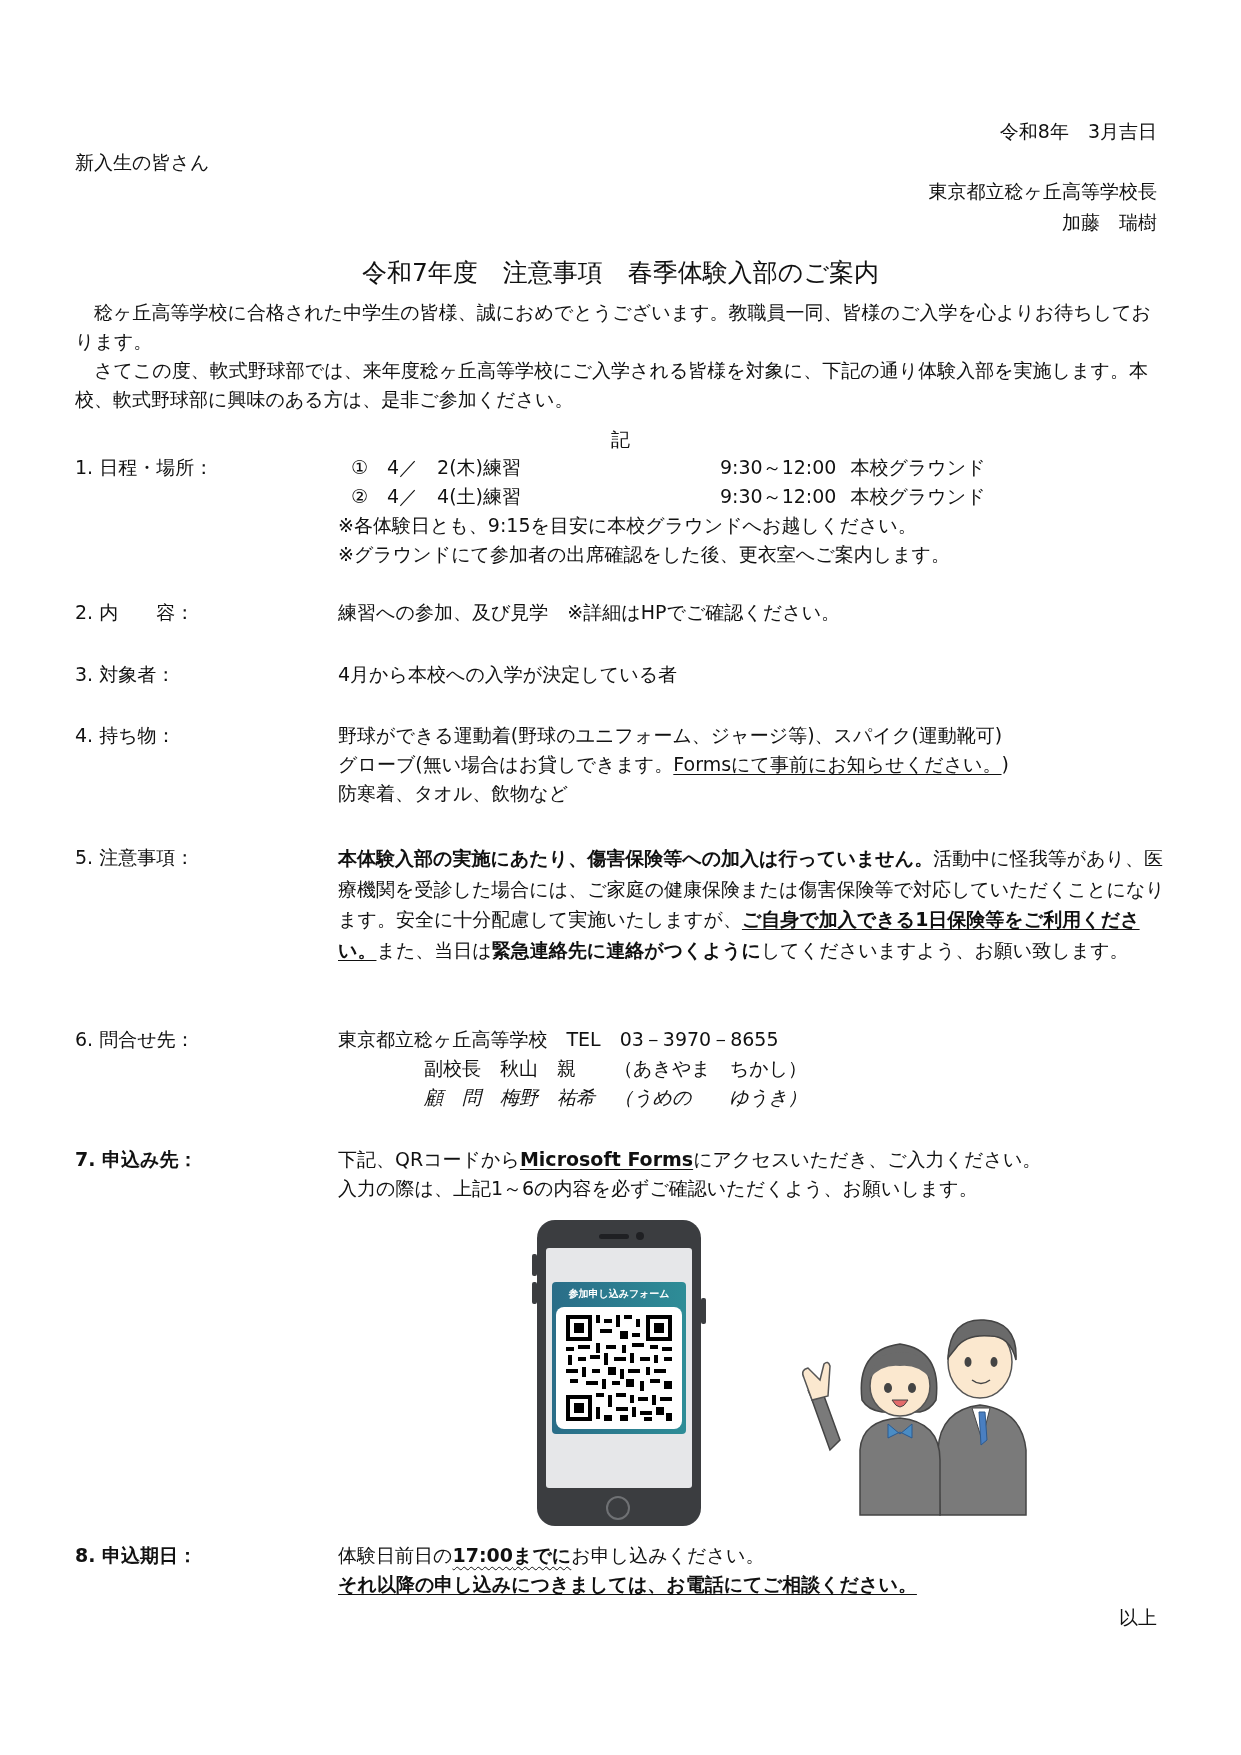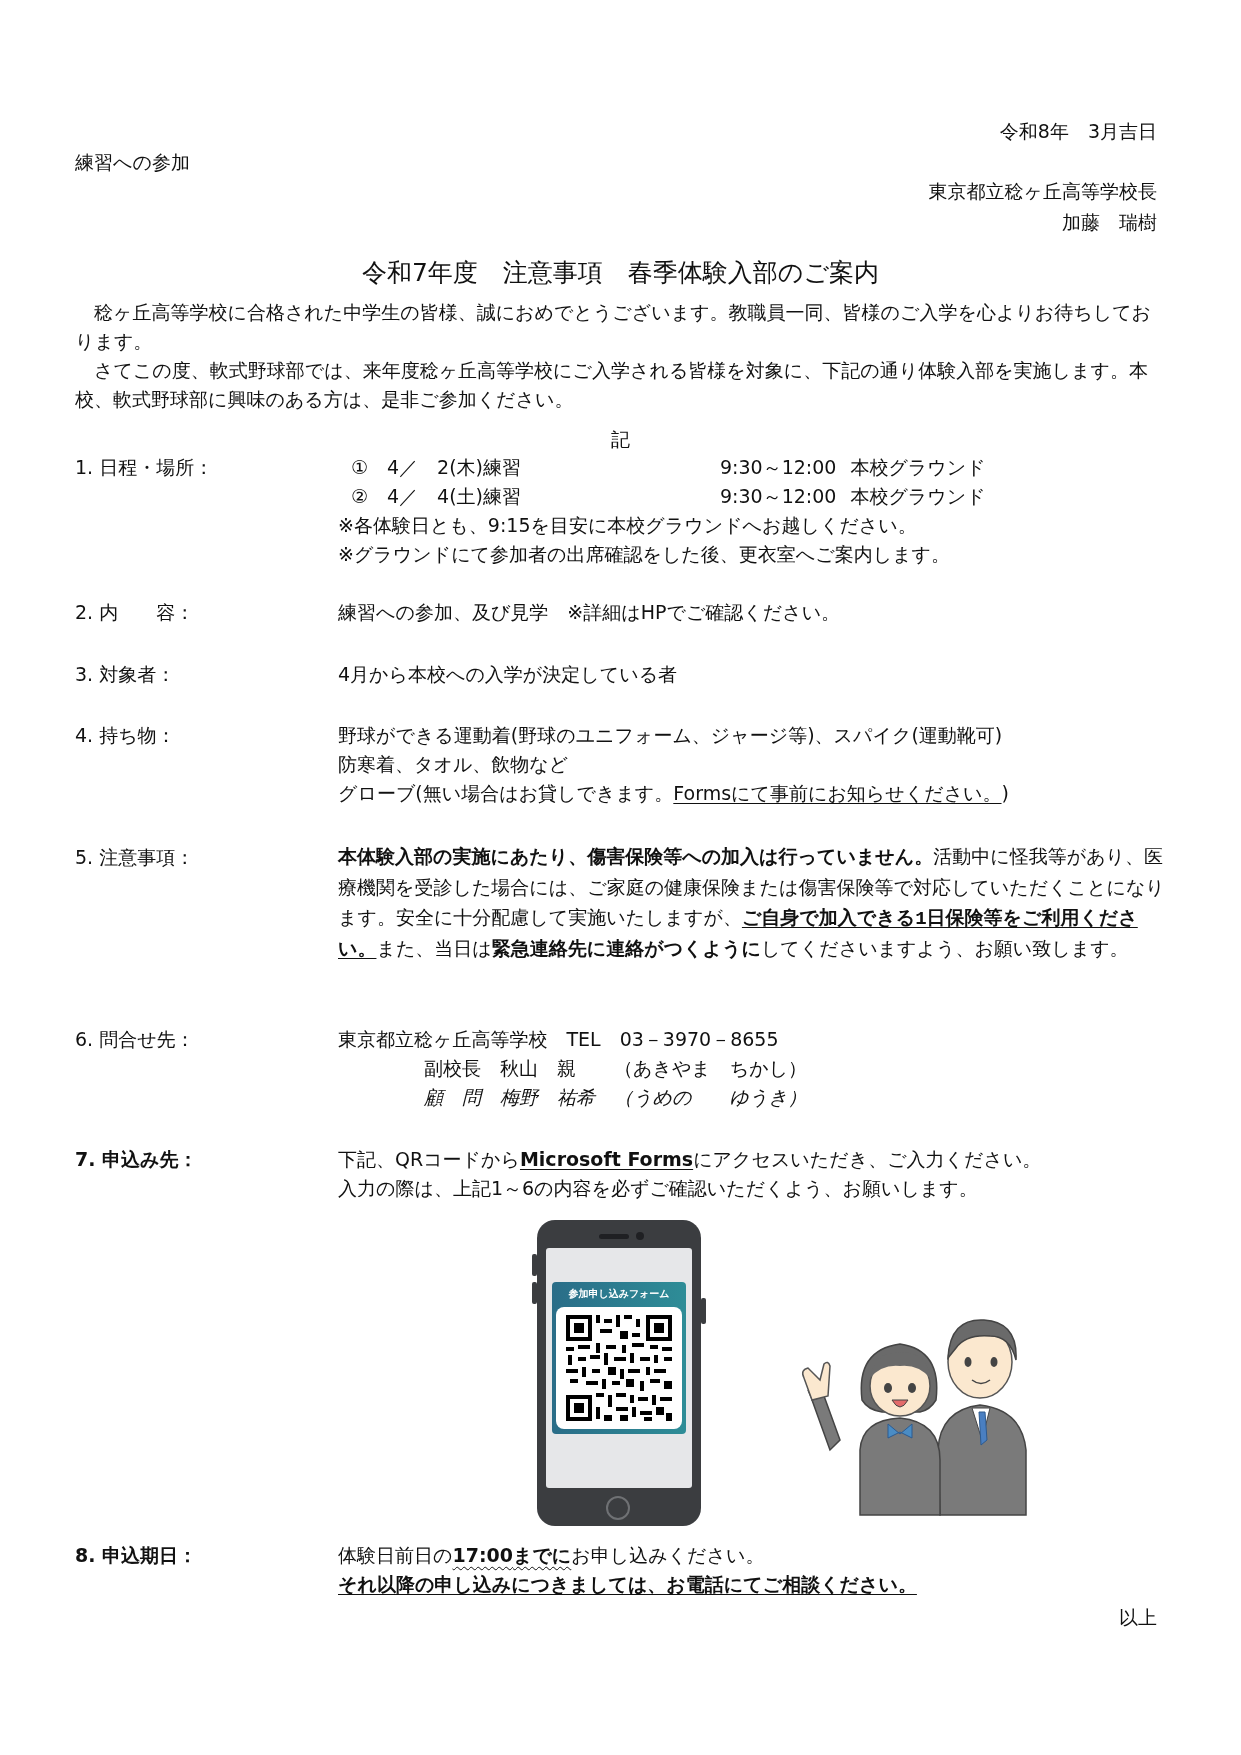--- a/index.html
+++ b/index.html
@@ -41,21 +41,21 @@
   .phone .qrbox { position: absolute; left: 4px; top: 25px; width: 126px; height: 122px; background: #ffffff; border-radius: 8px; }
   .phone .home { position: absolute; left: 69px; top: 276px; width: 24px; height: 24px; border: 2px solid #6f7174; border-radius: 50%; box-sizing: border-box; }
 
   
   .students { position: absolute; left: 790px; top: 1300px; width: 240px; height: 220px; }
 </style>
 </head>
 <body>
 
 <div class="abs right" style="top:117px;">令和8年　3月吉日</div>
-<div class="abs" style="left:75px; top:148px;">練習への参加</div>
+<div class="abs" style="left:75px; top:148px;">新入生の皆さん</div>
 <div class="abs right" style="top:177px;">東京都立稔ヶ丘高等学校長</div>
 <div class="abs right" style="top:208px;">加藤　瑞樹</div>
 
 <div class="abs title">令和7年度　注意事項　春季体験入部のご案内</div>
 
 <div class="abs para">
   <p>稔ヶ丘高等学校に合格された中学生の皆様、誠におめでとうございます。教職員一同、皆様のご入学を心よりお待ちしております。</p>
   <p>さてこの度、軟式野球部では、来年度稔ヶ丘高等学校にご入学される皆様を対象に、下記の通り体験入部を実施します。本校、軟式野球部に興味のある方は、是非ご参加ください。</p>
 </div>
 
@@ -75,26 +75,26 @@
 
 <div class="abs label" style="top:598px;">2. 内　　容：</div>
 <div class="abs val" style="top:598px;">練習への参加、及び見学　※詳細はHPでご確認ください。</div>
 
 <div class="abs label" style="top:660px;">3. 対象者：</div>
 <div class="abs val" style="top:660px;">4月から本校への入学が決定している者</div>
 
 <div class="abs label" style="top:721px;">4. 持ち物：</div>
 <div class="abs val" style="top:721px;">
   <div class="row">野球ができる運動着(野球のユニフォーム、ジャージ等)、スパイク(運動靴可)</div>
+  <div class="row"><span>グローブ(無い場合はお貸しできます。</span><span class="u">Formsにて事前にお知らせください。</span><span>)</span></div>
   <div class="row">防寒着、タオル、飲物など</div>
-  <div class="row"><span>グローブ(無い場合はお貸しできます。</span><span class="u">Formsにて事前にお知らせください。</span><span>)</span></div>
 </div>
 
 <div class="abs label" style="top:843px;">5. 注意事項：</div>
-<div class="abs val wrap" style="top:843px; line-height:30.5px;font-family:Liberation Mono, monospace;"><span class="bold">本体験入部の実施にあたり、傷害保険等への加入は行っていません。</span><span>活動中に怪我等があり、医療機関を受診した場合には、ご家庭の健康保険または傷害保険等で対応していただくことになります。安全に十分配慮して実施いたしますが、</span><span class="bold u">ご自身で加入できる1日保険等をご利用ください。</span><span>また、当日は</span><span class="bold">緊急連絡先に連絡がつくように</span><span>してくださいますよう、お願い致します。</span></div>
+<div class="abs val wrap" style="top:843px; line-height:30.5px;"><span class="bold">本体験入部の実施にあたり、傷害保険等への加入は行っていません。</span><span>活動中に怪我等があり、医療機関を受診した場合には、ご家庭の健康保険または傷害保険等で対応していただくことになります。安全に十分配慮して実施いたしますが、</span><span class="bold u">ご自身で加入できる1日保険等をご利用ください。</span><span>また、当日は</span><span class="bold">緊急連絡先に連絡がつくように</span><span>してくださいますよう、お願い致します。</span></div>
 
 <div class="abs label" style="top:1025px;">6. 問合せ先：</div>
 <div class="abs val" style="top:1025px;">東京都立稔ヶ丘高等学校　TEL　03－3970－8655</div>
 <div class="abs" style="left:424px; top:1054px;">副校長　秋山　親　　（あきやま　ちかし）</div>
 <div class="abs" style="left:424px; top:1083px;font-style:italic;">顧　問　梅野　祐希　（うめの　　ゆうき）</div>
 
 <div class="abs label bold" style="top:1145px;">7. 申込み先：</div>
 <div class="abs val" style="top:1145px;">
   <div class="row"><span>下記、QRコードから</span><span class="bold u">Microsoft Forms</span><span>にアクセスいただき、ご入力ください。</span></div>
   <div class="row">入力の際は、上記1～6の内容を必ずご確認いただくよう、お願いします。</div>

